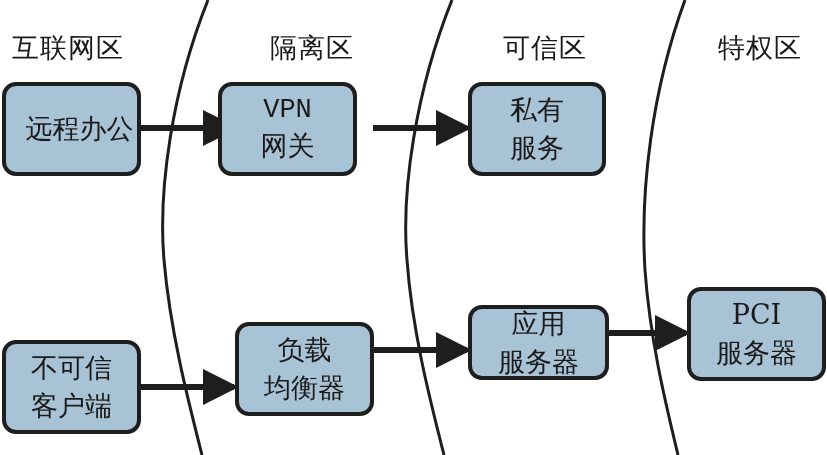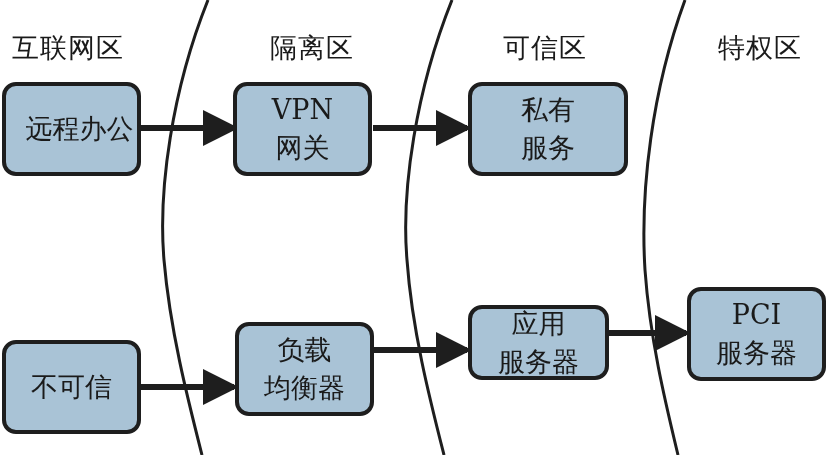--- a/index.html
+++ b/index.html
@@ -34,30 +34,31 @@
 </svg>
 
 <div class="zone-label" style="left:12px;">互联网区</div>
 <div class="zone-label" style="left:270px;">隔离区</div>
 <div class="zone-label" style="left:503px;">可信区</div>
 <div class="zone-label" style="left:718px;">特权区</div>
 
 <div class="node" style="left:2px; top:82px; width:139px; height:94px;padding-left:16px;">
   <span>远程办公</span>
 </div>
-<div class="node" style="left:233px; top:82px; width:139px; height:94px;">
+<div class="node" style="left:218px; top:82px; width:139px; height:94px;font-family:Liberation Mono, monospace;">
   <span>VPN</span>
   <span>网关</span>
 </div>
-<div class="node" style="left:468px; top:82px; width:160px; height:94px;">
+<div class="node" style="left:468px; top:82px; width:138px; height:94px;">
   <span>私有</span>
   <span>服务</span>
 </div>
 <div class="node" style="left:2px; top:340px; width:139px; height:94px;">
   <span>不可信</span>
+  <span>客户端</span>
 </div>
 <div class="node" style="left:235px; top:322px; width:139px; height:94px;text-align:center;">
   <span>负载</span>
   <span>均衡器</span>
 </div>
 <div class="node" style="left:468px; top:305px; width:141px; height:75px;">
   <span>应用</span>
   <span>服务器</span>
 </div>
 <div class="node" style="left:687px; top:287px; width:139px; height:94px;">

